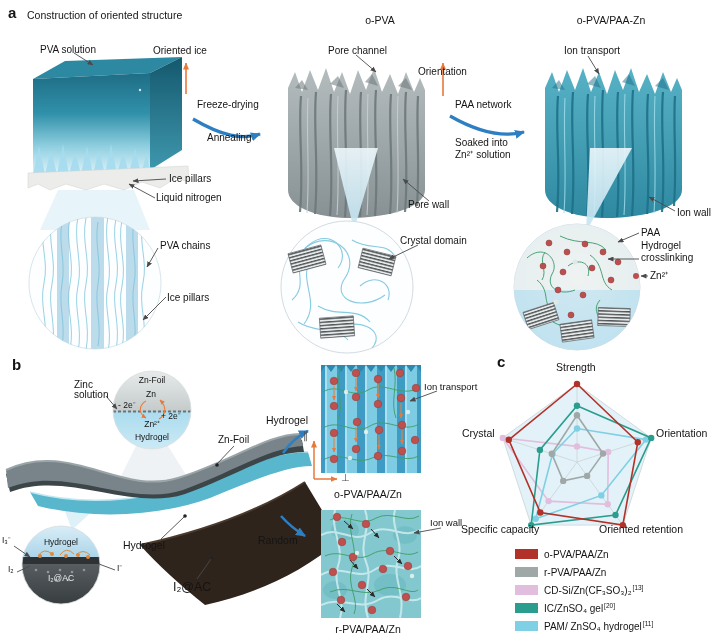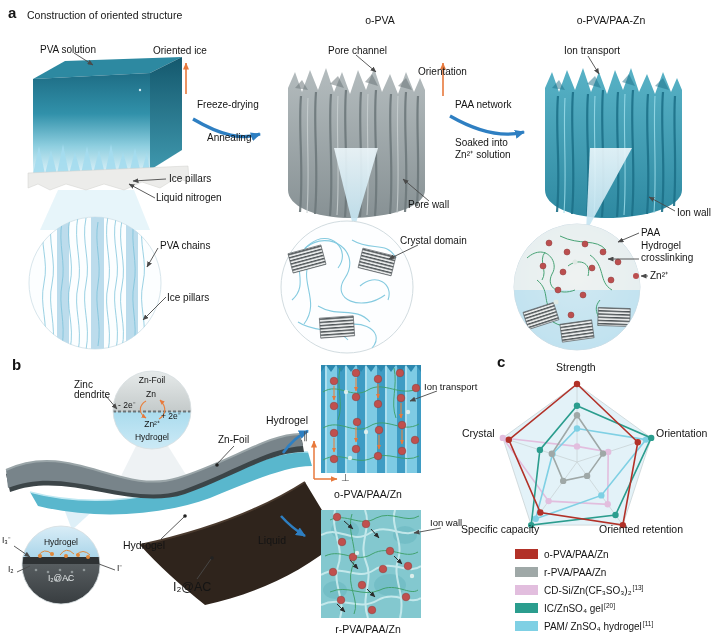--- a/index.html
+++ b/index.html
@@ -551,37 +551,37 @@
 <div class="lbl s11 ctr" style="left:611px;top:14px">o-PVA/PAA-Zn</div>
 <div class="lbl" style="left:564px;top:45px">Ion transport</div>
 <div class="lbl" style="left:677px;top:207px">Ion wall</div>
 <div class="lbl" style="left:641px;top:227px">PAA</div>
 <div class="lbl" style="left:641px;top:240px">Hydrogel</div>
 <div class="lbl" style="left:641px;top:252px">crosslinking</div>
 <div class="lbl" style="left:650px;top:270px">Zn²⁺</div>
 
 <div class="lbl pl" style="left:12px;top:356px">b</div>
 <div class="lbl" style="left:74px;top:379px">Zinc</div>
-<div class="lbl" style="left:74px;top:389px">dendrite</div>
+<div class="lbl" style="left:74px;top:389px">solution</div>
 <div class="lbl s9 ctr" style="left:152px;top:376px">Zn-Foil</div>
 <div class="lbl s9 ctr" style="left:151px;top:390px">Zn</div>
 <div class="lbl s9" style="left:118px;top:401px">- 2e⁻</div>
 <div class="lbl s9" style="left:161px;top:412px">+ 2e⁻</div>
 <div class="lbl s9 ctr" style="left:152px;top:420px">Zn²⁺</div>
 <div class="lbl s9 ctr" style="left:152px;top:433px">Hydrogel</div>
 <div class="lbl" style="left:218px;top:434px">Zn-Foil</div>
 <div class="lbl s11" style="left:123px;top:539px">Hydrogel</div>
 <div class="lbl s13" style="left:173px;top:580px">I₂@AC</div>
 <div class="lbl s9 ctr" style="left:61px;top:538px">Hydrogel</div>
 <div class="lbl s9 ctr w" style="left:61px;top:574px">I₂@AC</div>
 <div class="lbl s9" style="left:2px;top:536px">I₃⁻</div>
 <div class="lbl s9" style="left:8px;top:565px">I₂</div>
 <div class="lbl s9" style="left:117px;top:564px">I⁻</div>
 <div class="lbl s11" style="left:266px;top:414px">Hydrogel</div>
-<div class="lbl s11" style="left:258px;top:534px">Liquid</div>
+<div class="lbl s11" style="left:258px;top:534px">Random</div>
 <div class="lbl gray" style="left:303px;top:430px">∥</div>
 <div class="lbl gray" style="left:341px;top:472px">⊥</div>
 <div class="lbl s11 ctr" style="left:368px;top:488px">o-PVA/PAA/Zn</div>
 <div class="lbl s11 ctr" style="left:368px;top:623px">r-PVA/PAA/Zn</div>
 <div class="lbl s10" style="left:424px;top:382px">Ion transport</div>
 <div class="lbl s10" style="left:430px;top:518px">Ion wall</div>
 
 <div class="lbl pl" style="left:497px;top:353px">c</div>
 <div class="lbl s11" style="left:556px;top:361px">Strength</div>
 <div class="lbl s11" style="left:656px;top:427px">Orientation</div>

